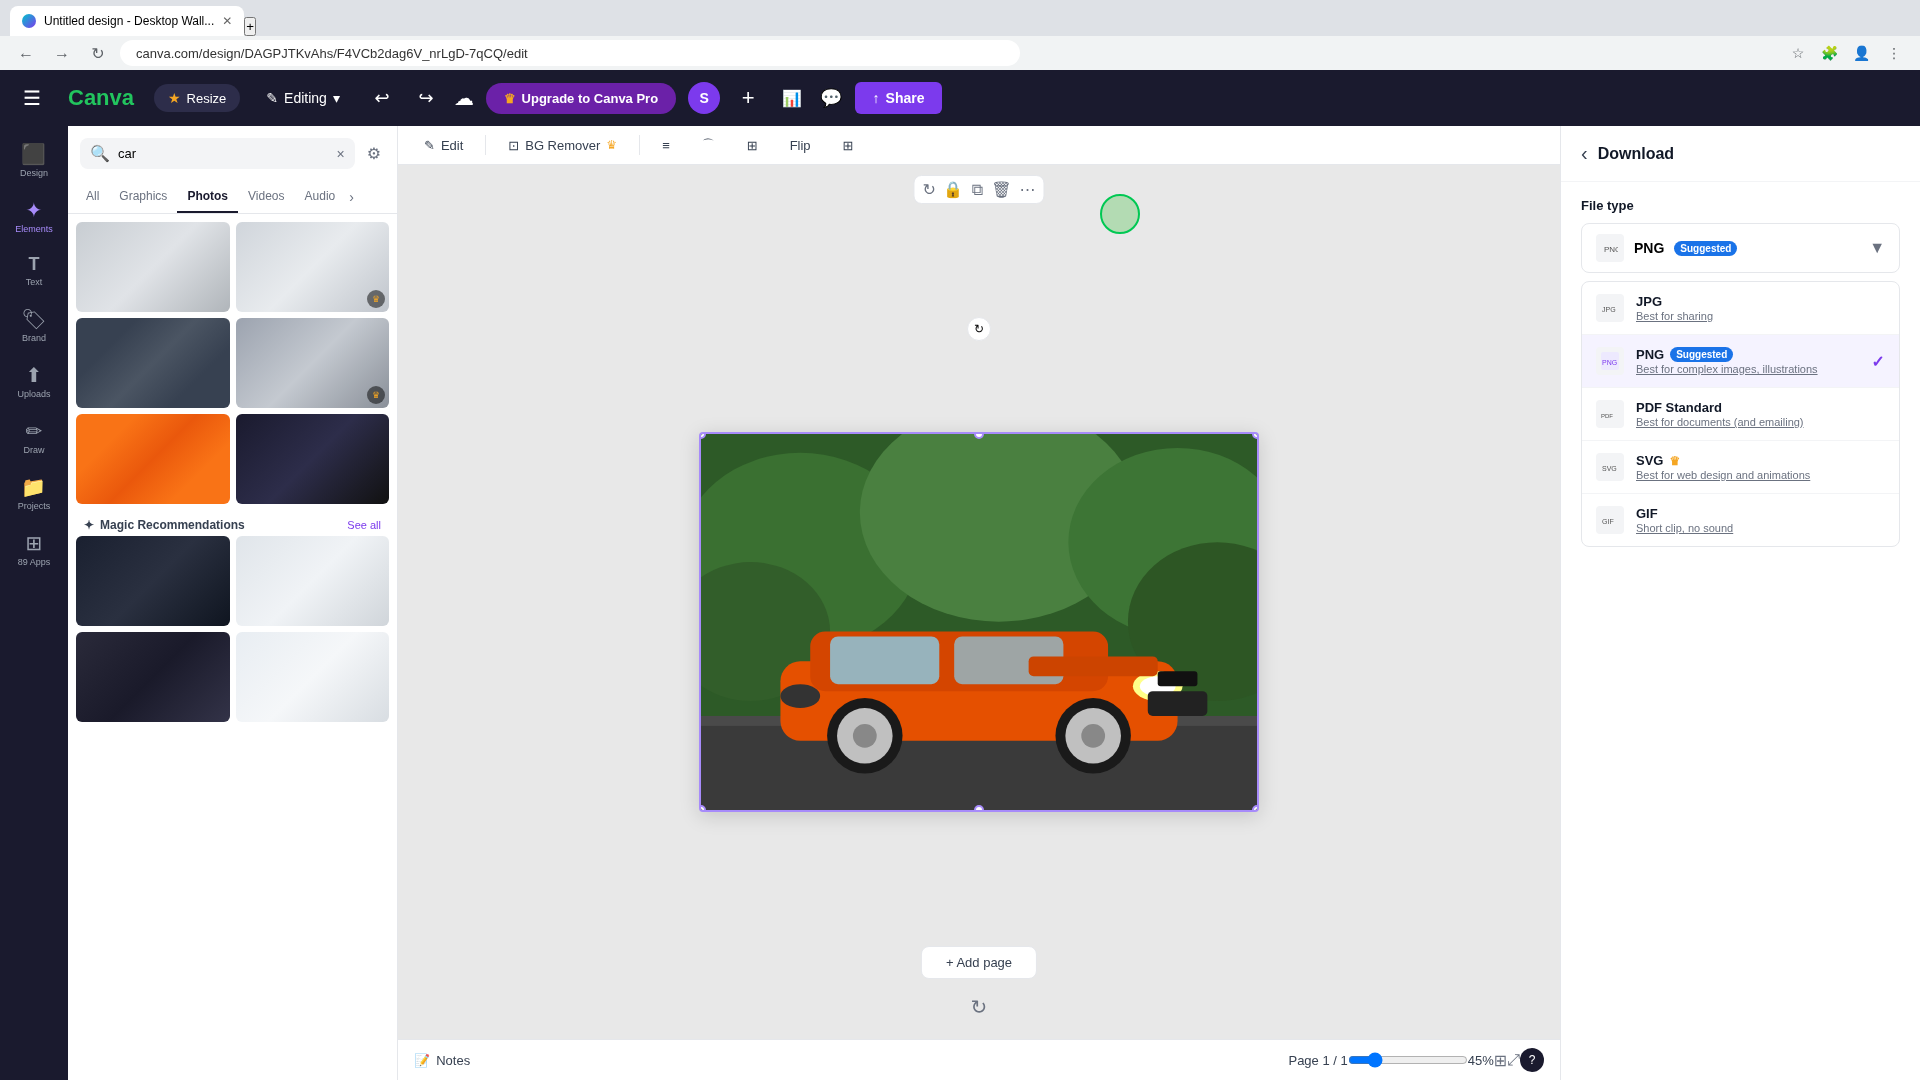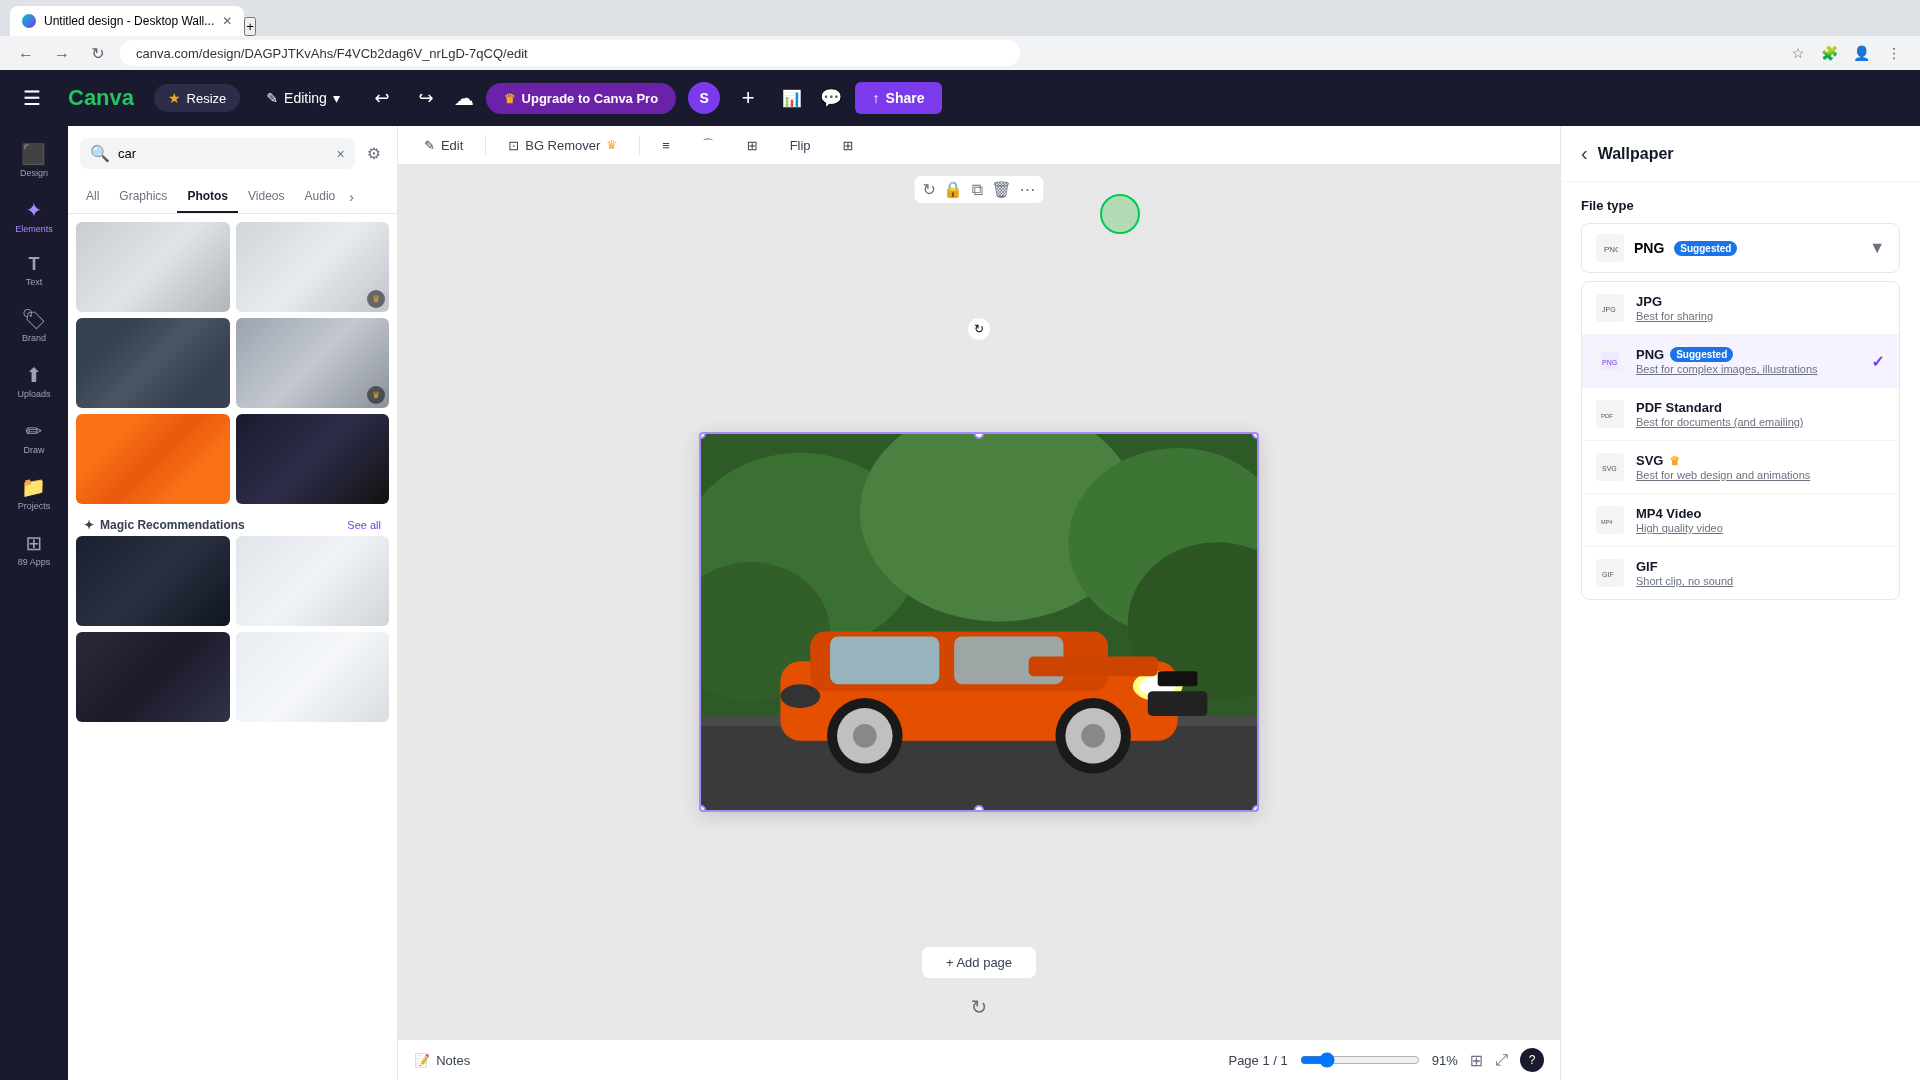--- a/index.html
+++ b/index.html
@@ -85,21 +85,21 @@
     .handle-tl { top: -5px; left: -5px; }
     .handle-tr { top: -5px; right: -5px; }
     .handle-bl { bottom: -5px; left: -5px; }
     .handle-br { bottom: -5px; right: -5px; }
     .handle-tm { top: -5px; left: 50%; transform: translateX(-50%); }
     .handle-bm { bottom: -5px; left: 50%; transform: translateX(-50%); }
 
     
     .canvas-bottom { background: white; padding: 8px 16px; display: flex; align-items: center; border-top: 1px solid #e5e7eb; }
     .notes-btn { background: none; border: none; cursor: pointer; display: flex; align-items: center; gap: 6px; font-size: 13px; color: #374151; }
-    .page-info { margin-left: auto; display: flex; align-items: center; gap: 12px; font-size: 13px; color: #374151; }
+    .page-info { margin-left: auto; display: flex; align-items: center; font-size: 13px; color: #374151; }
     .page-slider { width: 120px; }
     .view-btn { background: none; border: none; cursor: pointer; font-size: 16px; color: #6b7280; }
     .help-btn { background: #1a1a2e; border: none; color: white; width: 24px; height: 24px; border-radius: 50%; cursor: pointer; font-size: 12px; display: flex; align-items: center; justify-content: center; }
 
     
     .download-panel { width: 360px; background: white; border-left: 1px solid #e5e7eb; display: flex; flex-direction: column; box-shadow: -2px 0 8px rgba(0,0,0,0.1); }
     .download-header { display: flex; align-items: center; gap: 10px; padding: 16px 20px; border-bottom: 1px solid #f3f4f6; }
     .download-back-btn { background: none; border: none; cursor: pointer; font-size: 20px; color: #374151; }
     .download-title { font-size: 16px; font-weight: 600; color: #111827; }
     .download-body { padding: 16px 20px; flex: 1; }
@@ -393,32 +393,32 @@
       </div>
 
       <div class="canvas-bottom">
         <button class="notes-btn">
           <span>📝</span>
           <span>Notes</span>
         </button>
         <div class="page-info">
           <span>Page 1 / 1</span>
           <input type="range" class="page-slider" min="10" max="200" value="45" style="">
-          <span>91%</span>
+          <span>45%</span>
           <button class="view-btn">⊞</button>
           <button class="view-btn">⤢</button>
           <div class="help-btn">?</div>
         </div>
       </div>
     </div>
 
     <div class="download-panel">
       <div class="download-header">
         <button class="download-back-btn">‹</button>
-        <span class="download-title">Wallpaper</span>
+        <span class="download-title">Download</span>
       </div>
       <div class="download-body">
         <div class="file-type-label">File type</div>
 
         <div class="file-type-dropdown">
           <div class="icon-box">
             <svg width="16" height="16" viewBox="0 0 16 16">
               <rect width="16" height="16" rx="2" fill="#f3f4f6"></rect>
               <text x="2" y="12" font-size="8" fill="#555">PNG</text>
             </svg>
@@ -477,32 +477,20 @@
                   <rect width="18" height="18" rx="2" fill="#f3f4f6"></rect>
                   <text x="1" y="13" font-size="7" fill="#555">SVG</text>
                 </svg>
             </div>
             <div class="file-info">
               <div class="file-name">SVG <span class="crown-small">♛</span></div>
               <div class="file-desc">Best for web design and animations</div>
             </div>
           </div>
 
-          <div class="file-type-item">
-            <div class="file-icon">
-              <svg width="18" height="18" viewBox="0 0 18 18">
-                  <rect width="18" height="18" rx="2" fill="#f3f4f6"></rect>
-                  <text x="0" y="13" font-size="5.5" fill="#555">MP4</text>
-                </svg>
-            </div>
-            <div class="file-info">
-              <div class="file-name">MP4 Video</div>
-              <div class="file-desc">High quality video</div>
-            </div>
-          </div>
 
           <div class="file-type-item">
             <div class="file-icon">
               <svg width="18" height="18" viewBox="0 0 18 18">
                   <rect width="18" height="18" rx="2" fill="#f3f4f6"></rect>
                   <text x="1" y="13" font-size="7" fill="#555">GIF</text>
                 </svg>
             </div>
             <div class="file-info">
               <div class="file-name">GIF</div>

